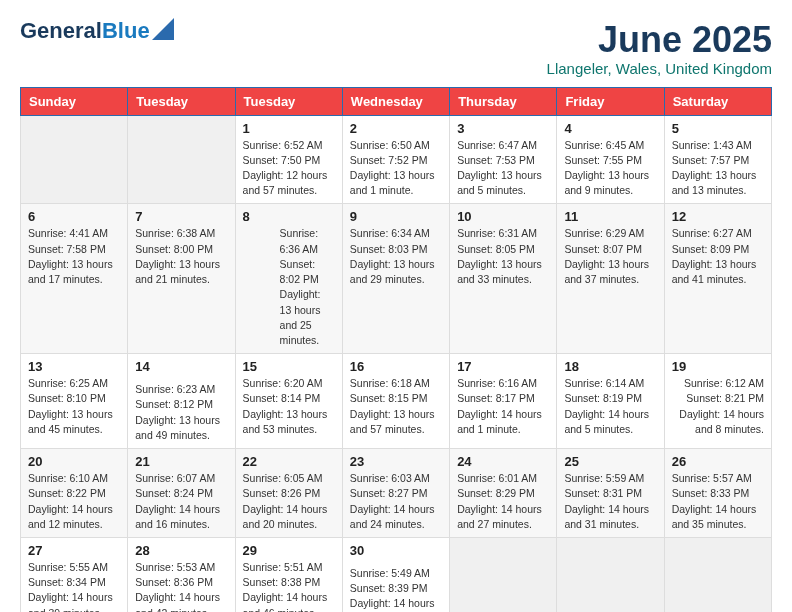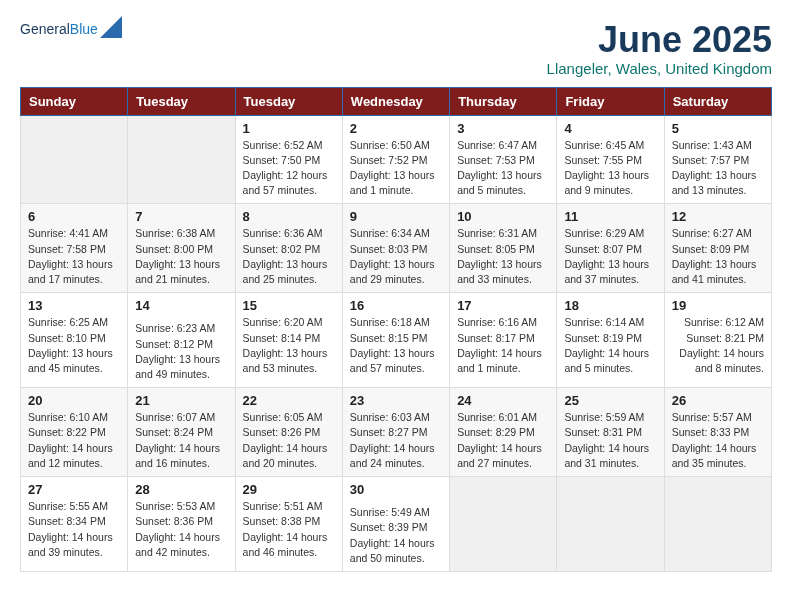--- a/index.html
+++ b/index.html
@@ -15,22 +15,22 @@
       justify-content: space-between;
       align-items: flex-start;
       margin-bottom: 10px;
     }
     .logo {
       display: flex;
       flex-direction: column;
       align-items: flex-start;
     }
     .logo-text {
-      font-size: 14px;
-      font-weight: normal;
+      font-size: 22px;
+      font-weight: bold;
       color: #1a3a5c;
       line-height: 1;
     }
     .logo-text span.blue {
       color: #1a7abf;
     }
     .title-area {
       text-align: right;
     }
     .month-title {
@@ -42,21 +42,21 @@
     .location {
       font-size: 15px;
       color: #0f766e;
     }
     .calendar {
       width: 100%;
       border-collapse: collapse;
       border: 1px solid #ccc;
     }
     .calendar th {
-      background-color: #7f1d1d;
+      background-color: #ef4444;
       color: #fff;
       font-size: 13px;
       font-weight: bold;
       text-align: left;
       padding: 6px 8px;
       border: 1px solid #2a6aad;
     }
     .calendar td {
       width: 14.28%;
       vertical-align: top;
@@ -169,21 +169,21 @@
         </td>
         <td>
           <span class="day-num">7</span>
           <div class="day-info" style="white-space: pre-line;">Sunrise: 6:38 AM
 Sunset: 8:00 PM
 Daylight: 13 hours
 and 21 minutes.</div>
         </td>
         <td>
           <span class="day-num">8</span>
-          <div class="day-info" style="white-space: pre-line;">Sunrise: 6:36 AM
+          <div class="day-info" style="white-space: pre-line; margin-left: 37px;">Sunrise: 6:36 AM
 Sunset: 8:02 PM
 Daylight: 13 hours
 and 25 minutes.</div>
         </td>
         <td>
           <span class="day-num">9</span>
           <div class="day-info" style="white-space: pre-line;">Sunrise: 6:34 AM
 Sunset: 8:03 PM
 Daylight: 13 hours
 and 29 minutes.</div>

